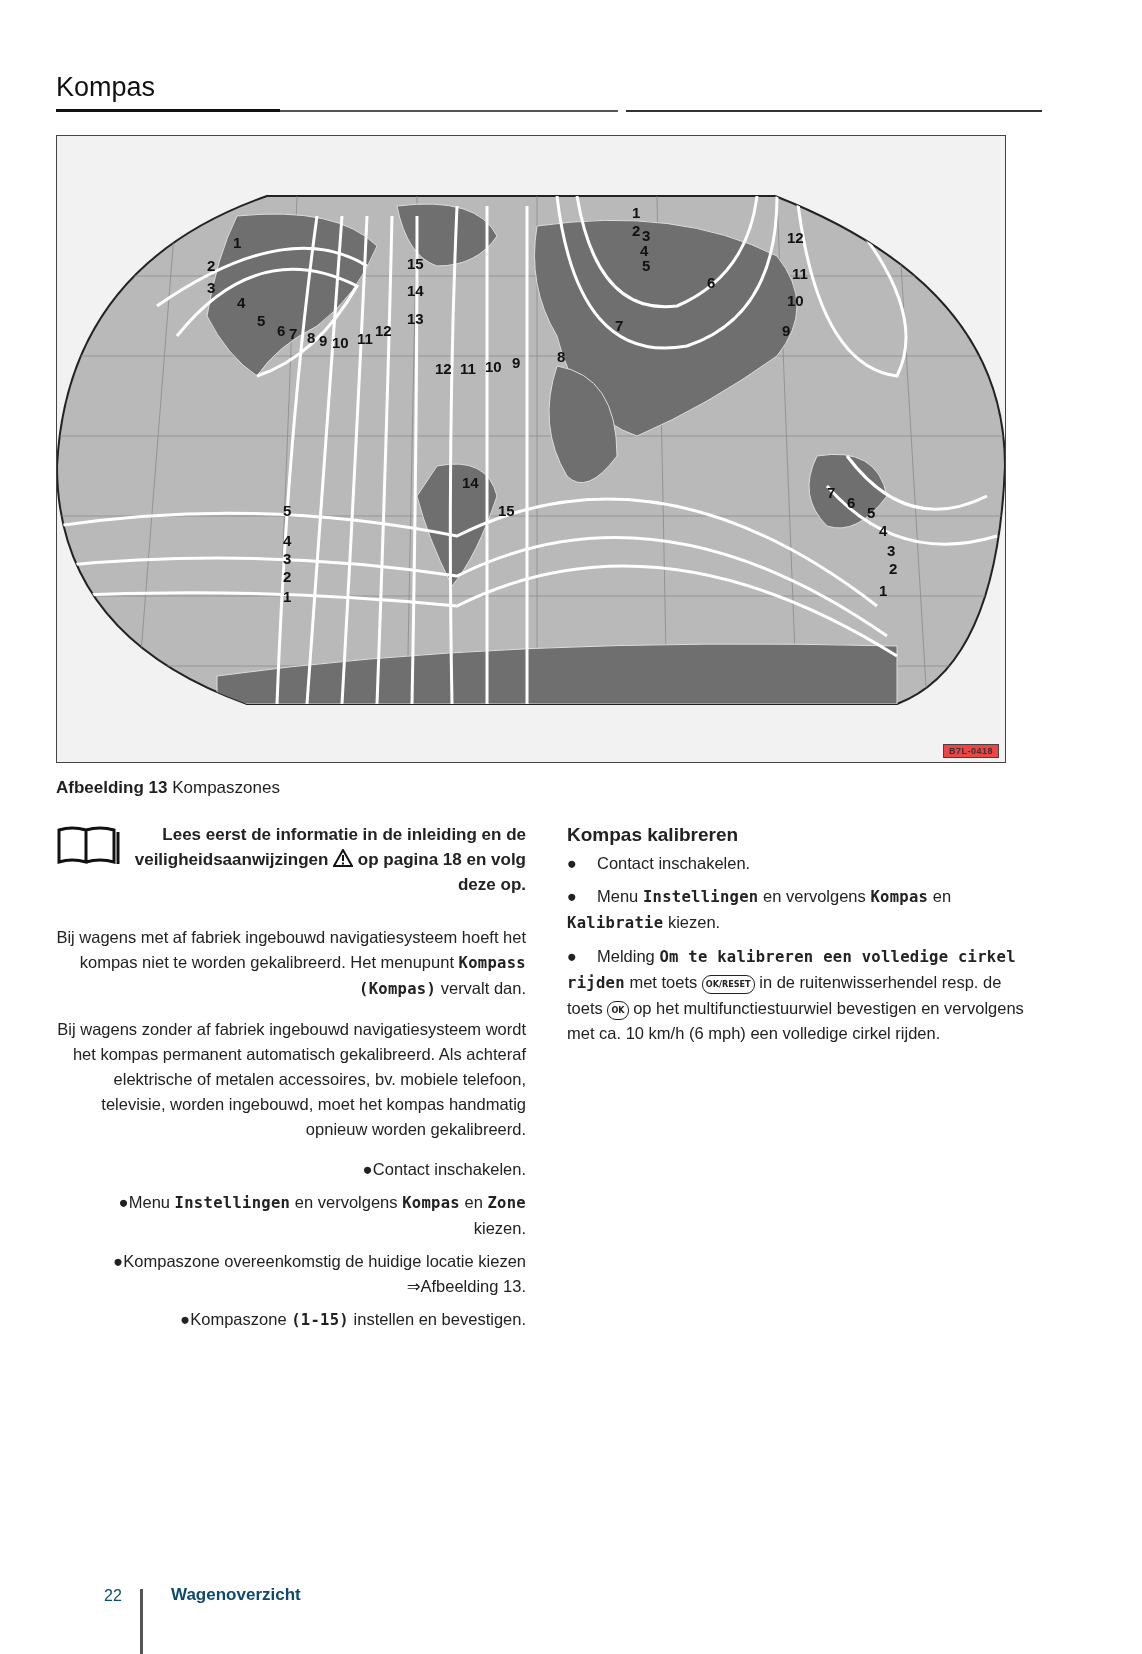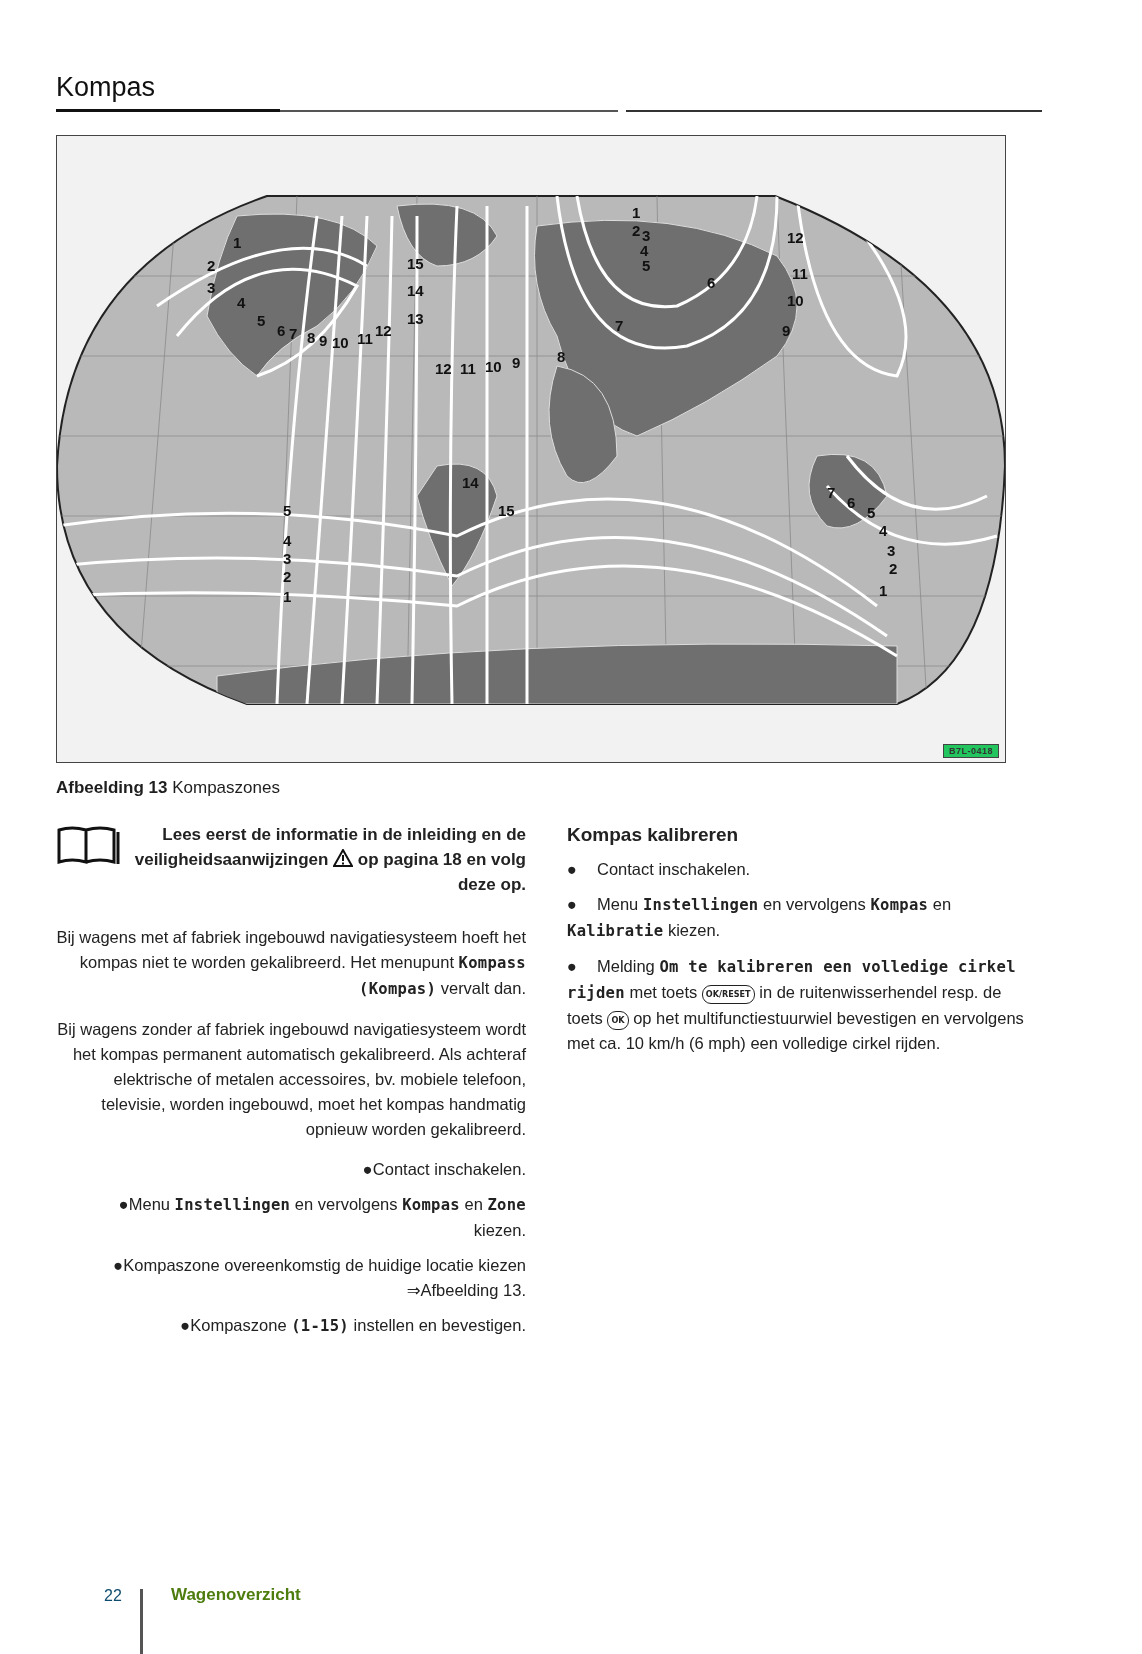--- a/index.html
+++ b/index.html
@@ -9,45 +9,45 @@
   .page-title { position: absolute; left: 56px; top: 72px; font-size: 27px; font-weight: normal; color: #111; }
   .title-rule { position: absolute; top: 110px; height: 2px; background: #222; }
   .title-rule.r1 { left: 56px; width: 224px; background: #111; height: 3px; top: 109px; }
   .title-rule.r2 { left: 280px; width: 338px; background: #555; }
   .title-rule.r3 { left: 626px; width: 416px; background: #333; }
 
   .figure { position: absolute; left: 56px; top: 135px; width: 948px; height: 626px;
             border: 1.5px solid #444; background: #f4f4f4; overflow: hidden; }
   .figure svg { position: absolute; left: 0; top: 0; }
   .fig-code { position: absolute; right: 6px; bottom: 4px; font-size: 9px; font-weight: bold;
-              color: #333; border: 1px solid #444; padding: 1px 5px; background: #22c55e; letter-spacing: 0.5px; }
+              color: #333; border: 1px solid #444; padding: 1px 5px; background: #ef4444; letter-spacing: 0.5px; }
 
   .caption { position: absolute; left: 56px; top: 778px; font-size: 17px; }
   .caption .lbl { font-weight: bold; }
 
   .col { position: absolute; top: 822px; font-size: 16.5px; line-height: 25px; color: #222; }
   .col.left { left: 56px; width: 470px; text-align: right; }
   .col.right { left: 567px; width: 472px; }
 
   .note { position: relative; font-weight: bold; font-size: 17px; line-height: 25px; margin-bottom: 28px; }
   .note .book { float: left; width: 66px; height: 44px; margin: 2px 12px 0 0; }
   .warn { display: inline-block; vertical-align: -2px; }
 
   p { margin: 0 0 15px 0; }
   h3 { margin: 0 0 4px 0; font-size: 19px; font-weight: bold; line-height: 25px; }
   .mono { font-family: "DejaVu Sans Mono", "Liberation Mono", monospace; font-weight: bold; font-size: 15.5px; letter-spacing: 0.3px; }
-  .bullet { margin: 10px 0 8px 0; }
+  .bullet { margin: 0 0 8px 0; }
   .bullet .dot { display: inline-block; width: 30px; }
   .key { display: inline-block; border: 1.5px solid #222; border-radius: 9px; font-size: 9px; font-weight: bold;
          font-family: "DejaVu Sans Condensed", "DejaVu Sans", sans-serif; padding: 2px 3px; line-height: 13px; vertical-align: 1px; }
   .endmark { position: absolute; right: 0; }
 
   .footer-num { position: absolute; left: 104px; top: 1587px; font-size: 16px; color: #0c4a6e; }
   .footer-bar { position: absolute; left: 140px; top: 1589px; width: 3px; height: 65px; background: #555; }
-  .footer-sec { position: absolute; left: 171px; top: 1585px; font-size: 17px; font-weight: bold; color: #4d7c0f; }
+  .footer-sec { position: absolute; left: 171px; top: 1585px; font-size: 17px; font-weight: bold; color: #0c4a6e; }
 </style>
 </head>
 <body>
 
 <div class="page-title">Kompas</div>
 <div class="title-rule r1"></div>
 <div class="title-rule r2"></div>
 <div class="title-rule r3"></div>
 
 <div class="figure">

